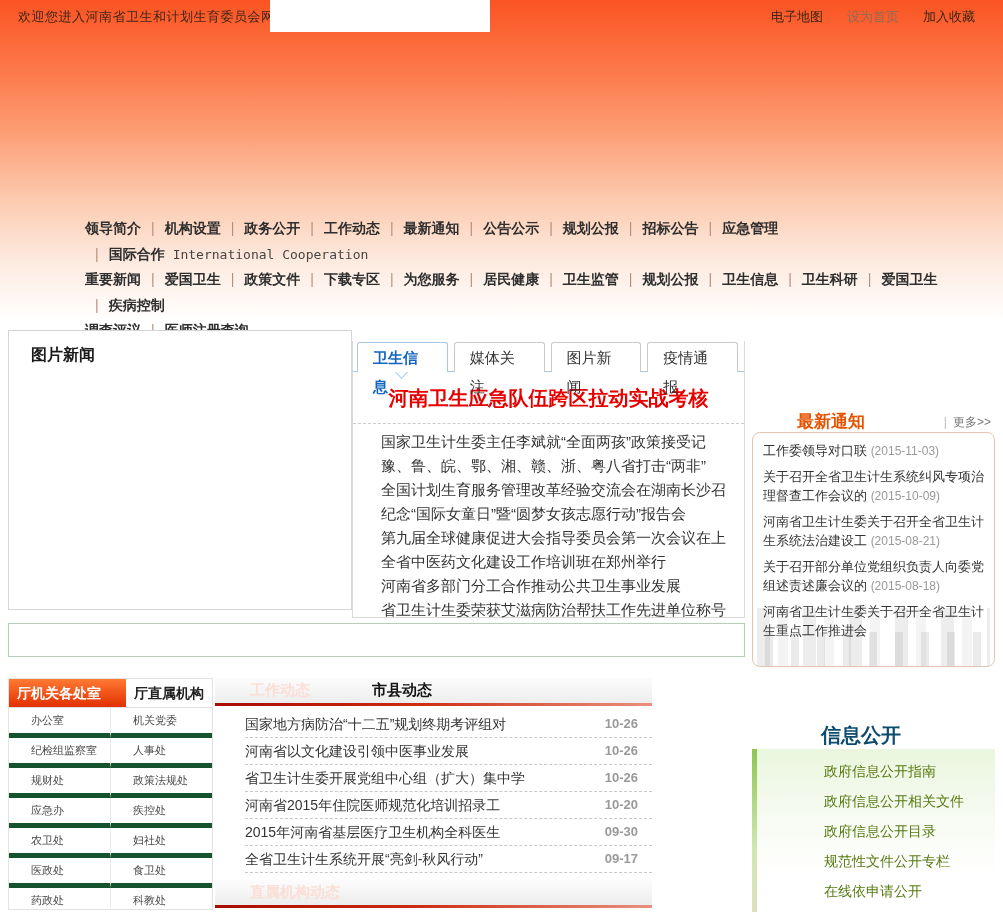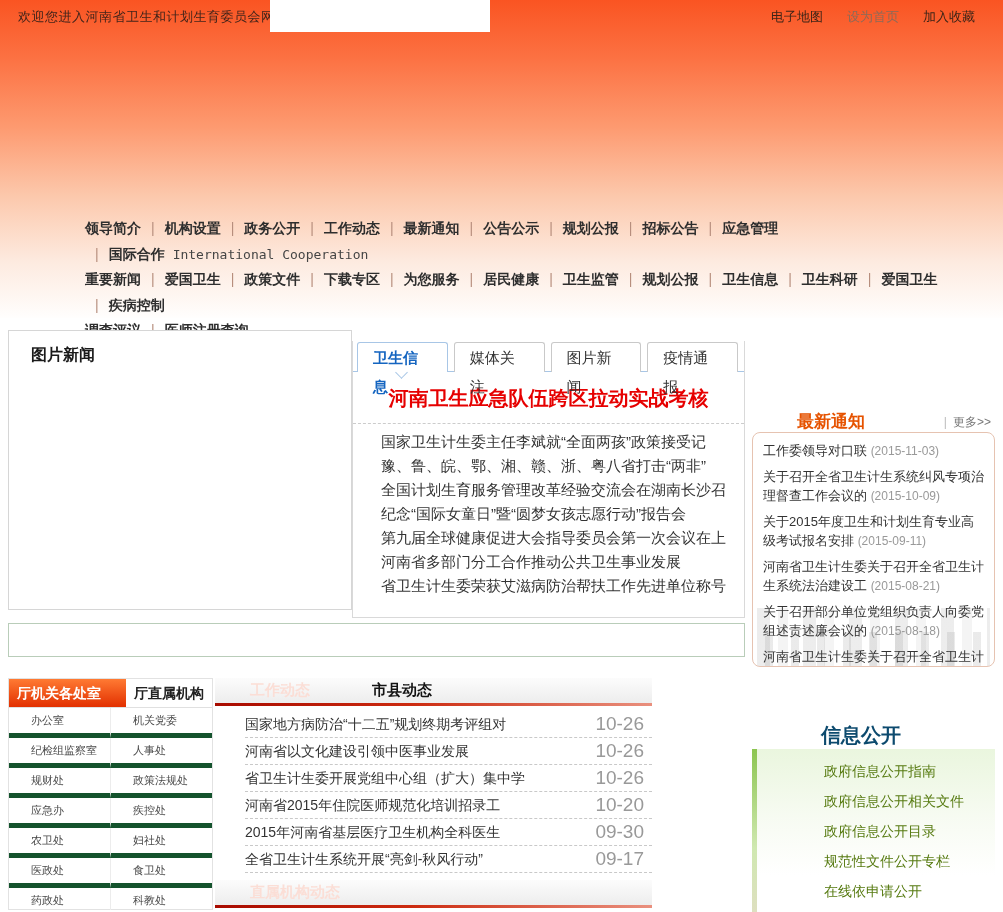--- a/index.html
+++ b/index.html
@@ -52,21 +52,21 @@
     border-bottom:5px solid #14532d;white-space:nowrap;overflow:hidden;cursor:pointer;}
   .dept-grid .cell.c0{border-right:1px solid #ececec;}
   .work-box{width:437px;margin-left:2px;}
   .work-head{height:25px;position:relative;background:linear-gradient(180deg,#fcfcfc,#ededed);display:flex;align-items:center;}
   .work-tab1{margin-left:35px;font-size:15px;font-weight:bold;color:#fbded6;cursor:pointer;}
   .work-tab2{margin-left:62px;font-size:15px;font-weight:bold;color:#141414;cursor:pointer;}
   .work-line{height:3px;background:linear-gradient(90deg,#a80b00,#cc2b10 45%,#e9907e);}
   .work-news{list-style:none;margin:5px 0 0;padding:0 0 0 30px;}
   .work-news li{height:26px;line-height:26px;border-bottom:1px dashed #c9c9c9;font-size:14px;color:#333;
     white-space:nowrap;overflow:hidden;cursor:pointer;}
-  .work-news .d{float:right;margin-right:8px;color:#999;font-size:19px;}
+  .work-news .d{float:right;margin-right:14px;color:#999;font-size:13px;font-weight:bold;}
   .work-next{margin-top:7px;}
   
   .right-col{position:absolute;top:0;right:8px;width:243px;}
   .notice-head{position:absolute;top:80px;left:0;width:100%;height:22px;}
   .notice-title{position:absolute;left:45px;top:0;font-size:17px;font-weight:bold;color:#e65300;}
   .notice-more{position:absolute;right:4px;top:4px;font-size:12px;color:#777;cursor:pointer;}
   .notice-more::before{content:"|";color:#bbb;margin-right:6px;}
   .notice-box{position:absolute;top:102px;left:0;width:243px;height:235px;background:#fff;
     border:1px solid #e6c3b1;border-radius:8px;box-sizing:border-box;padding:8px 8px 0 10px;overflow:hidden;}
   .notice-box ul{list-style:none;margin:0;padding:0;position:relative;z-index:2;}
@@ -200,20 +200,21 @@
           <div class="tab">图片新闻</div>
           <div class="tab">疫情通报</div>
         </div>
         <div class="headline">河南卫生应急队伍跨区拉动实战考核</div>
         <ul class="center-news">
           <li>国家卫生计生委主任李斌就“全面两孩”政策接受记</li>
           <li>豫、鲁、皖、鄂、湘、赣、浙、粤八省打击“两非”</li>
           <li>全国计划生育服务管理改革经验交流会在湖南长沙召</li>
           <li>纪念“国际女童日”暨“圆梦女孩志愿行动”报告会</li>
           <li>第九届全球健康促进大会指导委员会第一次会议在上</li>
+          <li>全省中医药文化建设工作培训班在郑州举行</li>
           <li>河南省多部门分工合作推动公共卫生事业发展</li>
           <li>省卫生计生委荣获艾滋病防治帮扶工作先进单位称号</li>
         </ul>
       </div>
     </div>
 
     <div class="marquee-box"></div>
 
     <div class="row2">
 
@@ -265,21 +266,20 @@
 
     <div class="right-col">
       <div class="notice-head">
         <span class="notice-title">最新通知</span>
         <span class="notice-more">更多&gt;&gt;</span>
       </div>
       <div class="notice-box">
         <ul>
           <li><span>工作委领导对口联</span> <span class="nd">(2015-11-03)</span></li>
           <li><span>关于召开全省卫生计生系统纠风专项治理督查工作会议的</span> <span class="nd">(2015-10-09)</span></li>
-          <li><span>关于2015年度卫生和计划生育专业高级考试报名安排</span> <span class="nd">(2015-09-11)</span></li>
           <li><span>河南省卫生计生委关于召开全省卫生计生系统法治建设工</span> <span class="nd">(2015-08-21)</span></li>
           <li><span>关于召开部分单位党组织负责人向委党组述责述廉会议的</span> <span class="nd">(2015-08-18)</span></li>
           <li><span>河南省卫生计生委关于召开全省卫生计生重点工作推进会</span> </li>
         </ul>
         <div class="skyline"></div>
         <div class="skyline2"></div>
       </div>
 
       <div class="info-title">信息公开</div>
       <div class="info-box">

